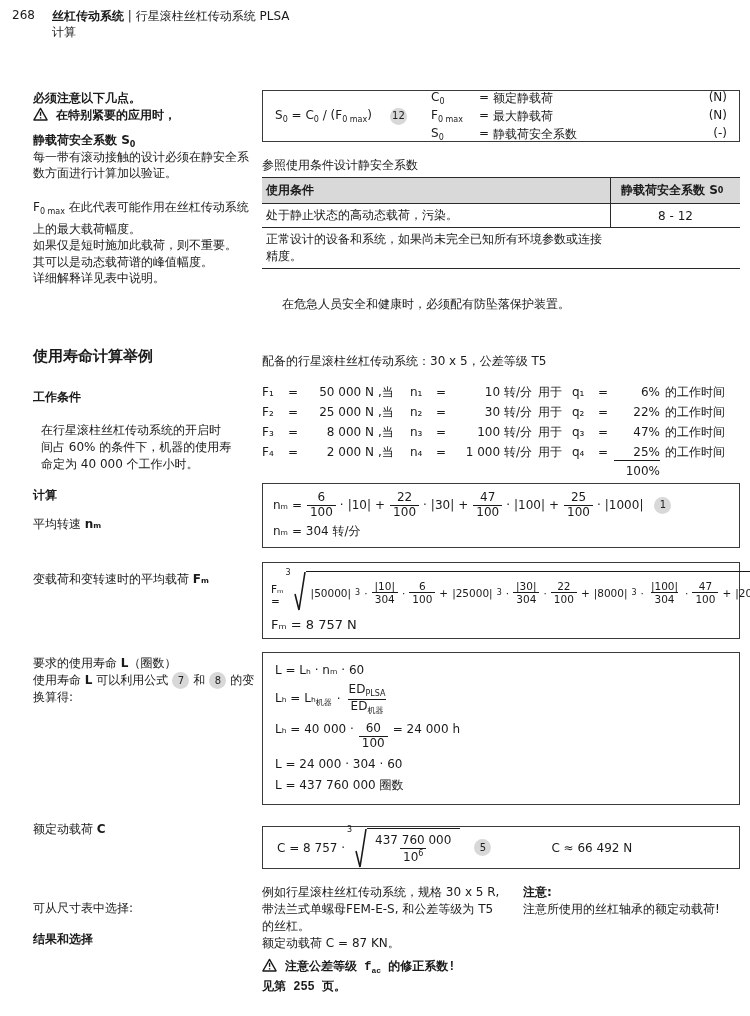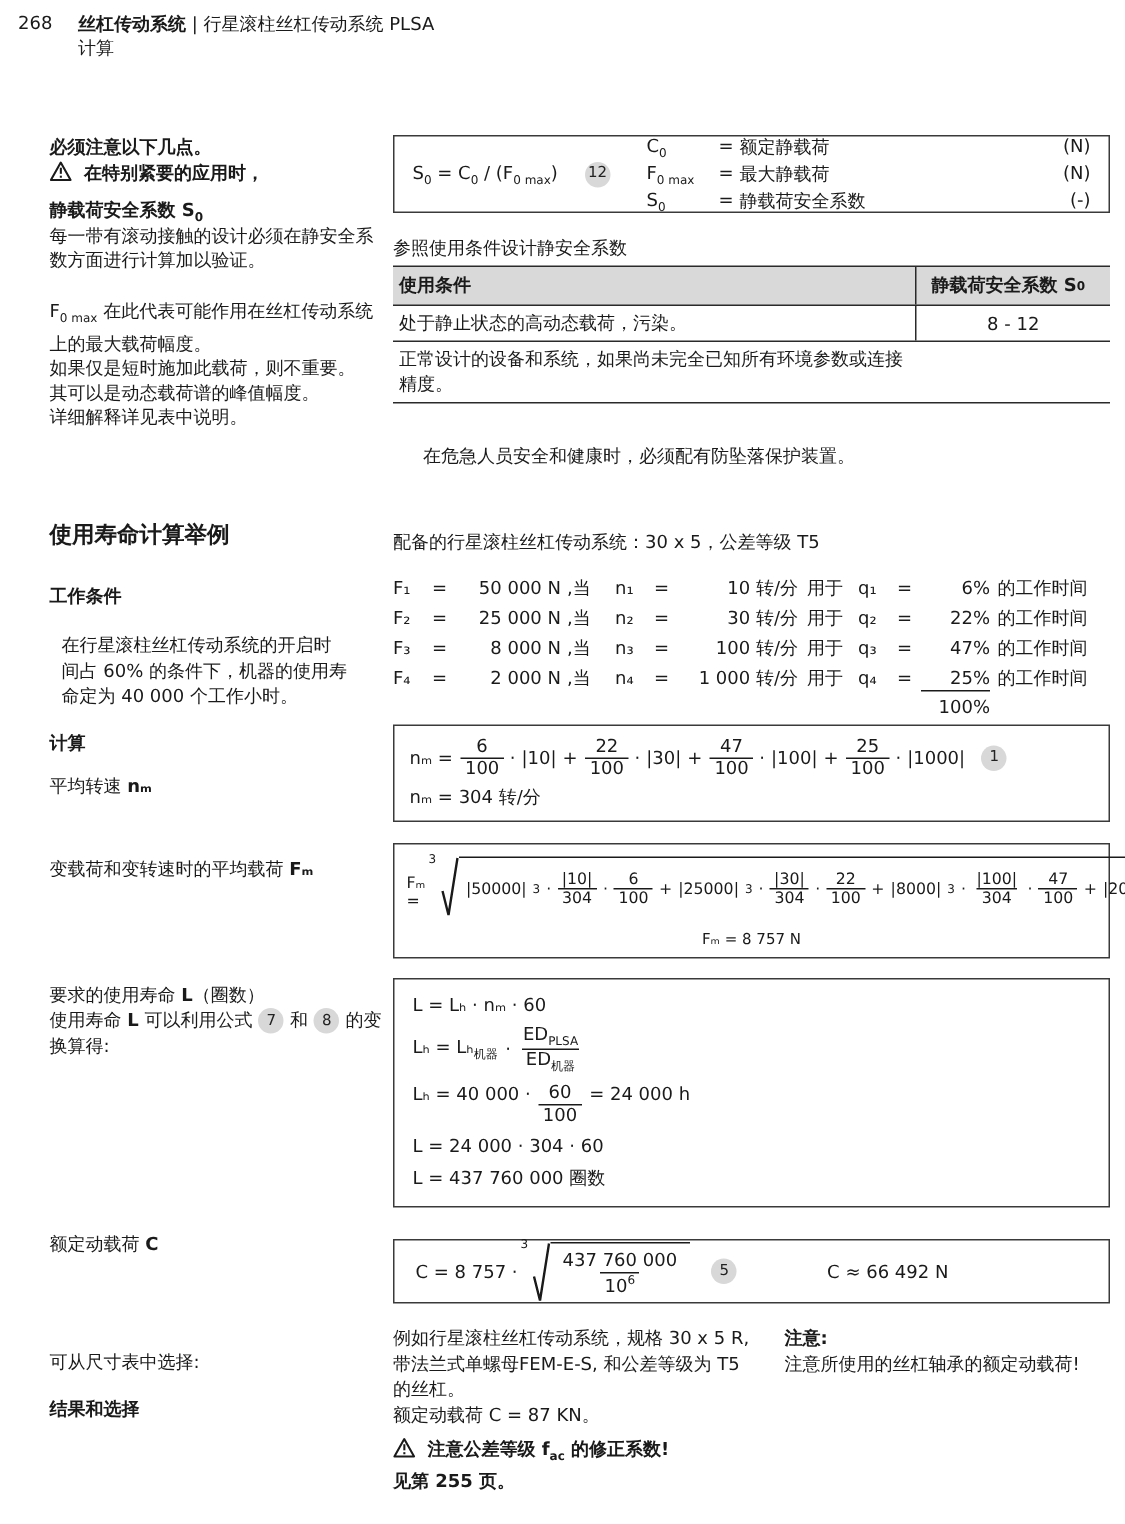--- a/index.html
+++ b/index.html
@@ -351,21 +351,21 @@
             </span>
             <span>+</span>
           </span>
         <span class="tg">
             <span>|2000|</span>
           </span>
       </span>
     </span>
 
   </div>
-  <div style="font-size:10px;text-align:center;">Fₘ = 8 757 N</div>
+  <div style="font-size:13px;">Fₘ = 8 757 N</div>
 </div>
 
 <div class="abs fbox" style="left:262px; top:652px; height:153px; padding:10px 12px; display:flex; flex-direction:column; justify-content:space-between;">
   <div>L  =  Lₕ · nₘ · 60</div>
   <div style="display:flex; align-items:center; gap:5px;">
     <span><span>Lₕ =  Lₕ</span><sub>机器</sub></span>
     <span>·</span>
     <span class="frac">
       <span class="fnum"><span>ED</span><sub>PLSA</sub></span>
       <span class="fden"><span>ED</span><sub>机器</sub></span>
@@ -411,21 +411,21 @@
   <div>带法兰式单螺母FEM-E-S, 和公差等级为 T5</div>
   <div>的丝杠。</div>
   <div>额定动载荷 C = 87 KN。</div>
 </div>
 
 <div class="abs lh17" style="left:523px; top:884px; width:220px;">
   <div class="b">注意:</div>
   <div>注意所使用的丝杠轴承的额定动载荷!</div>
 </div>
 
-<div class="abs" style="left:262px; top:958px; width:320px;">
+<div class="abs" style="left:262px; top:958px; width:320px;font-family:Liberation Mono, monospace;">
   <div class="b lh17">
     <span class="tri">
       <svg viewBox="0 0 24 22" width="15" height="14">
           <path d="M12 2 L22.5 20.5 H1.5 Z" fill="none" stroke="#1a1a1a" stroke-width="2.2" stroke-linejoin="round"></path>
           <rect x="11" y="7.5" width="2.2" height="6.5" fill="#1a1a1a"></rect>
           <rect x="11" y="16" width="2.2" height="2.2" fill="#1a1a1a"></rect>
         </svg>
     </span><span>注意公差等级 f</span><sub>ac</sub><span> 的修正系数!</span>
   </div>
   <div class="b lh17">见第 255 页。</div>

